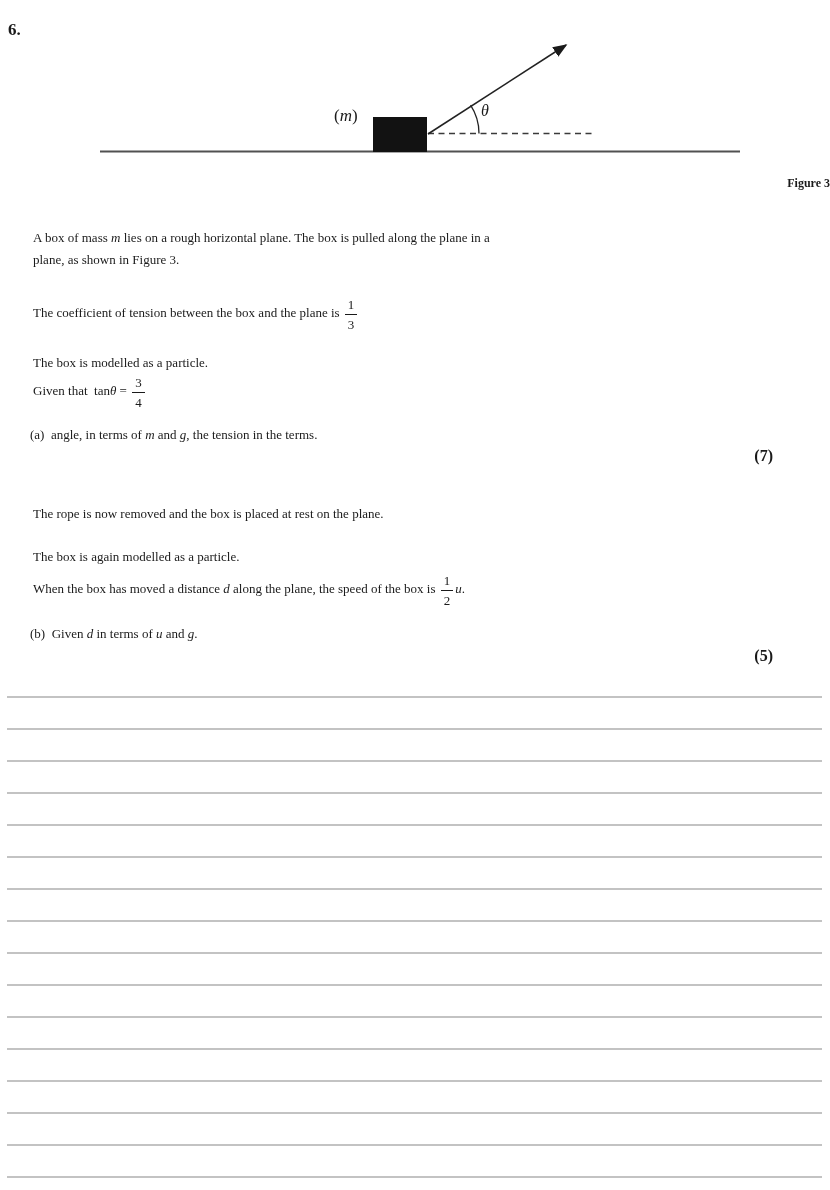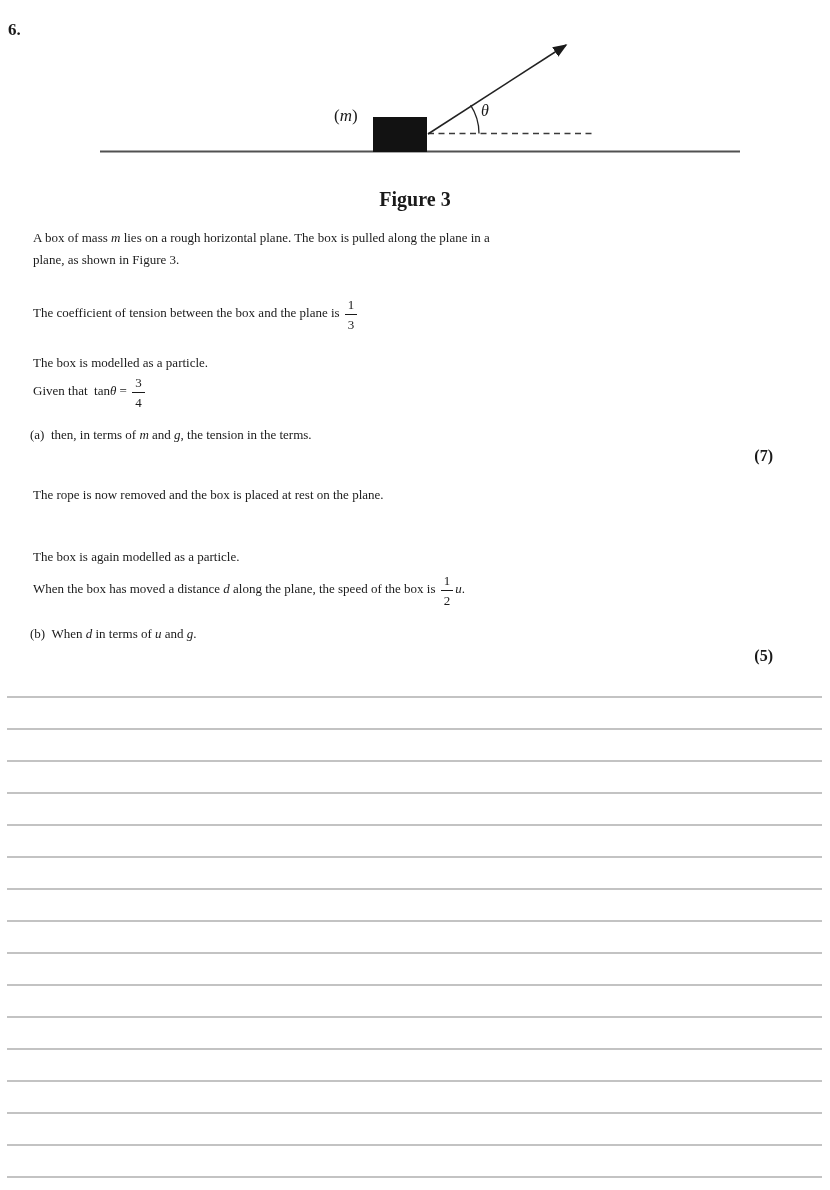--- a/index.html
+++ b/index.html
@@ -12,21 +12,21 @@
   .it { font-style:italic; }
 
   .qnum { position:absolute; left:8px; top:20px; font-size:17px; }
 
   .fig { position:absolute; left:0; top:0; }
 
   .mlabel { position:absolute; left:334px; top:106px; font-size:17px; }
   .mlabel .rich-line { line-height:20px; }
   .tlabel { position:absolute; left:481px; top:102px; font-size:16px; }
 
-  .caption { position:absolute; left:0; right:0; top:188px; text-align:center; font-size:20px; }
+  .caption { position:absolute; left:0; right:0; top:176px; text-align:right; font-size:12px; }
 
   .para { position:absolute; left:33px; right:30px; font-size:13px; }
   .rich-line { white-space:pre; line-height:22px; }
 
   .marks { position:absolute; right:57px; font-size:16px; }
 
   .frac { display:inline-block; vertical-align:middle; text-align:center; line-height:1; margin:0 2px; }
   .frac .num { display:block; border-bottom:1px solid #1a1a1a; padding:1px 3px 3px 3px; }
   .frac .den { display:block; padding:3px 3px 1px 3px; }
 
@@ -67,35 +67,35 @@
   <div class="para" style="top:297px">
       <div class="rich-line"><span>The coefficient of tension between the box and the plane is </span><span class="frac"><span class="num">1</span><span class="den">3</span></span></div>
     </div>
   <div class="para" style="top:352px">
       <div class="rich-line"><span>The box is modelled as a particle.</span></div>
     </div>
   <div class="para" style="top:375px">
       <div class="rich-line"><span>Given that  tan</span><span class="it">θ</span><span> = </span><span class="frac"><span class="num">3</span><span class="den">4</span></span></div>
     </div>
   <div class="para" style="top:424px; left:30px">
-      <div class="rich-line"><span>(a)  then, in terms of </span><span class="it">m</span><span> and </span><span class="it">g</span><span>, the tension in the terms.</span></div>
+      <div class="rich-line"><span>(a)  angle, in terms of </span><span class="it">m</span><span> and </span><span class="it">g</span><span>, the tension in the terms.</span></div>
     </div>
   <div class="marks bd" style="top:447px">(7)</div>
 
-  <div class="para" style="top:484px">
+  <div class="para" style="top:503px">
       <div class="rich-line"><span>The rope is now removed and the box is placed at rest on the plane.</span></div>
     </div>
   <div class="para" style="top:546px">
       <div class="rich-line"><span>The box is again modelled as a particle.</span></div>
     </div>
   <div class="para" style="top:573px">
       <div class="rich-line"><span>When the box has moved a distance </span><span class="it">d</span><span> along the plane, the speed of the box is </span><span class="frac"><span class="num">1</span><span class="den">2</span></span><span class="it">u</span><span>.</span></div>
     </div>
   <div class="para" style="top:623px; left:30px">
-      <div class="rich-line"><span>(b)  When </span><span class="it">d</span><span> in terms of </span><span class="it">u</span><span> and </span><span class="it">g</span><span>.</span></div>
+      <div class="rich-line"><span>(b)  Given </span><span class="it">d</span><span> in terms of </span><span class="it">u</span><span> and </span><span class="it">g</span><span>.</span></div>
     </div>
   <div class="marks bd" style="top:647px">(5)</div>
 
   <div class="answer-lines">
       <div class="ans-line"></div>
       <div class="ans-line"></div>
       <div class="ans-line"></div>
       <div class="ans-line"></div>
       <div class="ans-line"></div>
       <div class="ans-line"></div>

